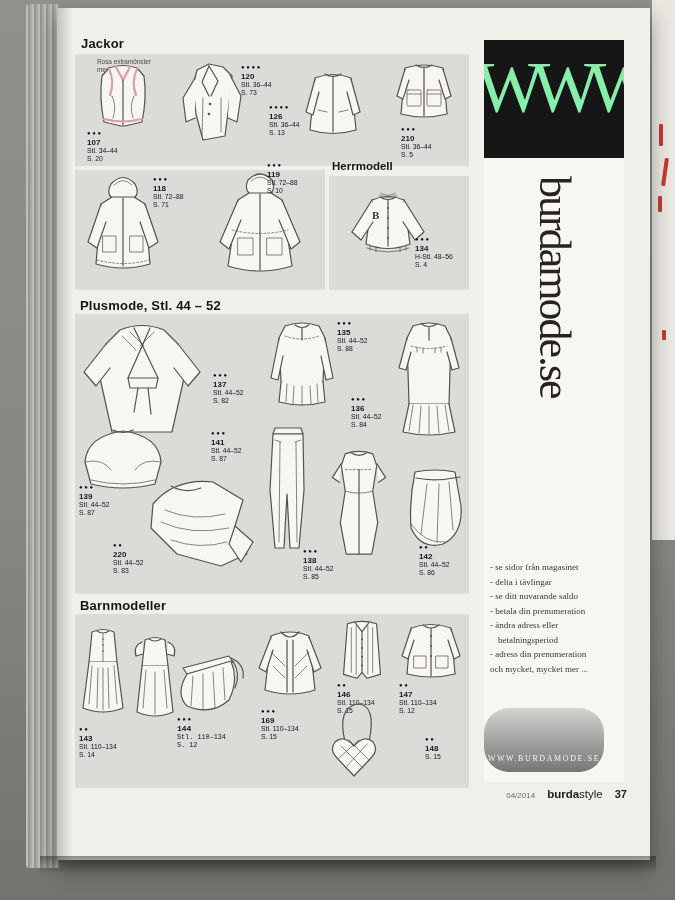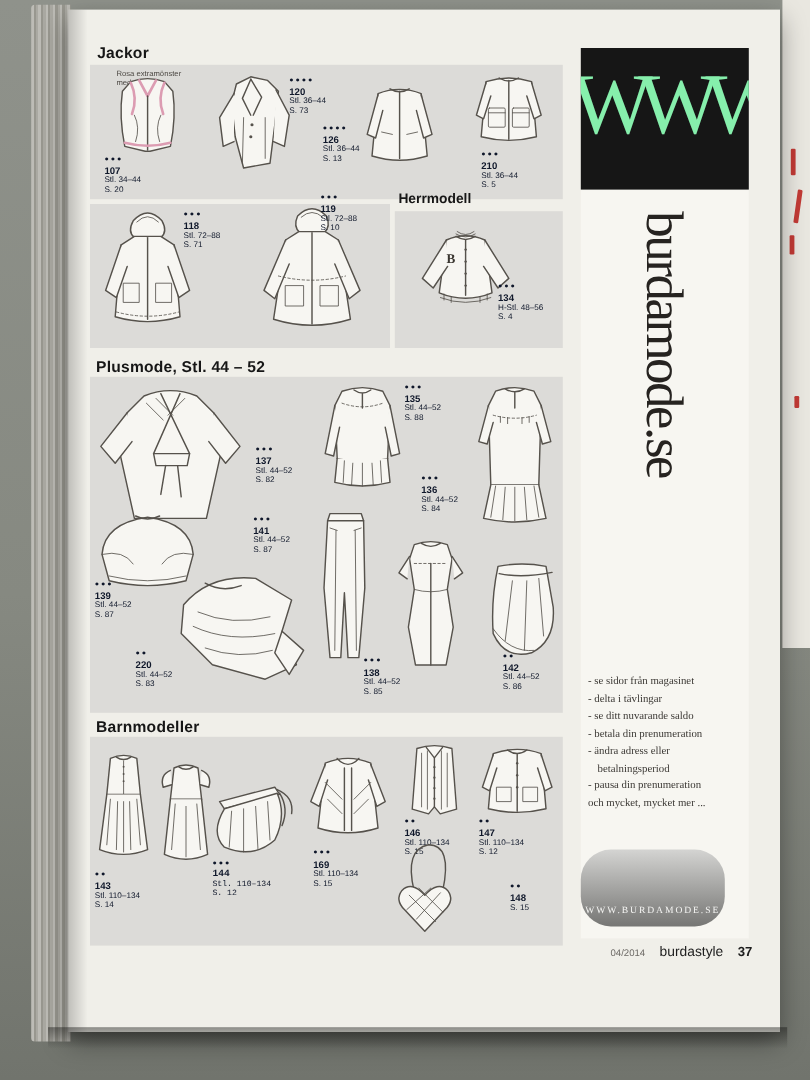--- a/index.html
+++ b/index.html
@@ -54,21 +54,21 @@
   .urlbox{position:absolute;left:0;top:668px;width:120px;height:64px;
       background:linear-gradient(180deg,#d4d4d2 0%,#a9a9a7 45%,#767674 100%);
       display:flex;align-items:flex-end;justify-content:center;border-radius:25px;}
   .urlbox span{font-family:"Liberation Serif",serif;font-size:8px;letter-spacing:1.6px;
       color:#f5f5f3;padding-bottom:9px;}
   
   .footer{position:absolute;left:250px;top:780px;width:320px;display:flex;
       justify-content:flex-end;align-items:baseline;gap:12px;}
   .footer .issue{font-size:8px;color:#6d6a66;}
   .footer .brand{font-size:11.5px;color:#1d1d1d;}
-  .footer .brand b{font-weight:400;}
+  .footer .brand b{font-weight:700;}
   .footer .pageno{font-size:11px;font-weight:bold;color:#1d1d1d;}
 </style>
 </head>
 <body>
 
 <div class="photo">
   <div class="page-stack"></div>
   <div class="side-paper"></div>
   <div class="red-mark" style="left:659px;top:124px;height:22px;"></div>
   <div class="red-mark" style="left:663px;top:158px;height:28px;transform:rotate(8deg);"></div>
@@ -485,21 +485,21 @@
       <div class="vertical-title">
         <span>burdamode.se</span>
       </div>
       <div class="bullets">
         <div>-  se sidor från magasinet</div>
         <div>-  delta i tävlingar</div>
         <div>-  se ditt nuvarande saldo</div>
         <div>-  betala din prenumeration</div>
         <div>-  ändra adress eller</div>
         <div>betalningsperiod</div>
-        <div>-  pausa din prenumeration</div>
+        <div>-  adress din prenumeration</div>
         <div>och mycket, mycket mer ...</div>
       </div>
       <div class="urlbox">
         <span>WWW.BURDAMODE.SE</span>
       </div>
     </div>
 
     <div class="footer">
       <span class="issue">04/2014</span>
       <span class="brand"><b>burda</b><span>style</span></span>

